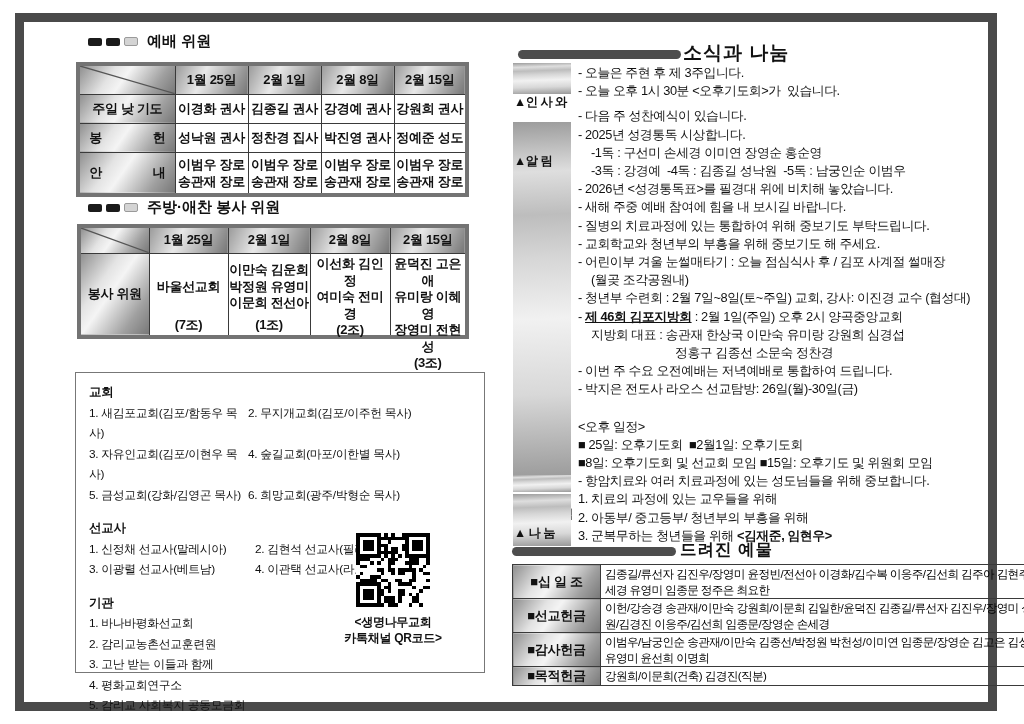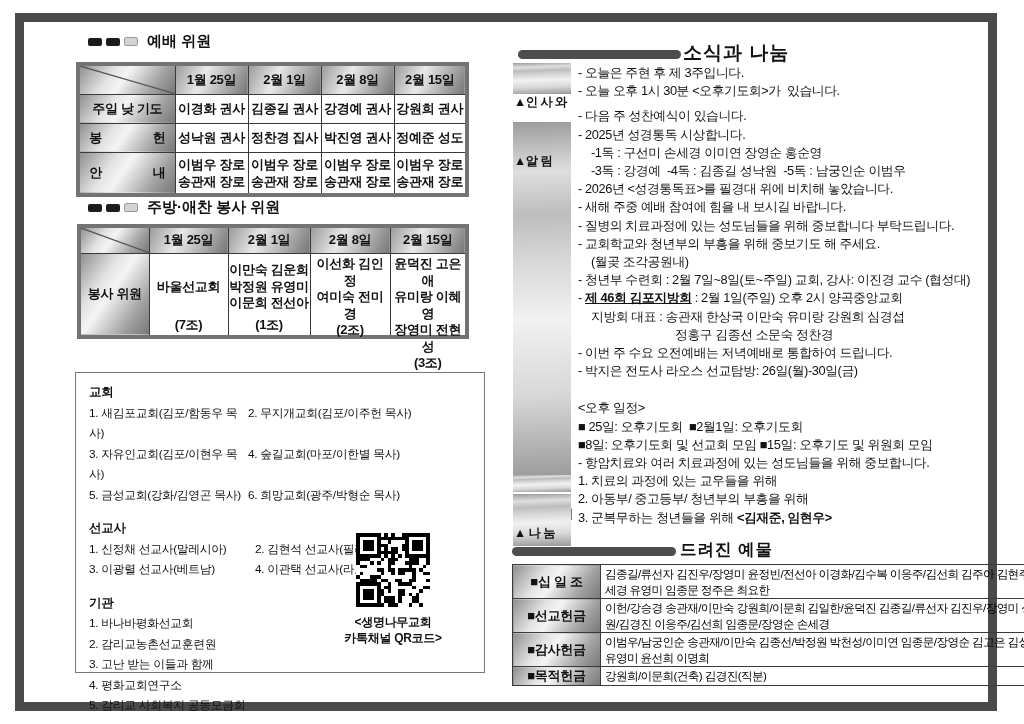--- a/index.html
+++ b/index.html
@@ -700,22 +700,23 @@
   <div class="news-body">
     <div class="ln">- 오늘은 주현 후 제 3주입니다.</div>
     <div class="ln">- 오늘 오후 1시 30분 &lt;오후기도회&gt;가  있습니다.</div>
 
     <div class="ln g7">- 다음 주 성찬예식이 있습니다.</div>
     <div class="ln">- 2025년 성경통독 시상합니다.</div>
     <div class="ln ind">-1독 : 구선미 손세경 이미연 장영순 홍순영</div>
     <div class="ln ind">-3독 : 강경예  -4독 : 김종길 성낙원  -5독 : 남궁인순 이범우</div>
     <div class="ln">- 2026년 &lt;성경통독표&gt;를 필경대 위에 비치해 놓았습니다.</div>
     <div class="ln">- 새해 주중 예배 참여에 힘을 내 보시길 바랍니다.</div>
-    <div class="ln">- 질병의 치료과정에 있는 성도님들을 위해 중보합니다 부탁드립니다.</div>
+    <div class="ln">- 질병의 치료과정에 있는 통합하여 위해 중보기도 부탁드립니다.</div>
     <div class="ln">- 교회학교와 청년부의 부흥을 위해 중보기도 해 주세요.</div>
+    <div class="ln">- 어린이부 겨울 눈썰매타기 : 오늘 점심식사 후 / 김포 사계절 썰매장</div>
     <div class="ln ind">(월곶 조각공원내)</div>
     <div class="ln">- 청년부 수련회 : 2월 7일~8일(토~주일) 교회, 강사: 이진경 교수 (협성대)</div>
     <div class="ln"><span>- </span><span class="bu">제 46회 김포지방회</span><span> : 2월 1일(주일) 오후 2시 양곡중앙교회</span></div>
     <div class="ln ind">지방회 대표 : 송관재 한상국 이만숙 유미랑 강원희 심경섭</div>
     <div class="ln ind2">정홍구 김종선 소문숙 정찬경</div>
     <div class="ln">- 이번 주 수요 오전예배는 저녁예배로 통합하여 드립니다.</div>
     <div class="ln">- 박지은 전도사 라오스 선교탐방: 26일(월)-30일(금)</div>
 
     <div class="ln g18">&lt;오후 일정&gt;</div>
     <div class="ln">■ 25일: 오후기도회  ■2월1일: 오후기도회</div>

